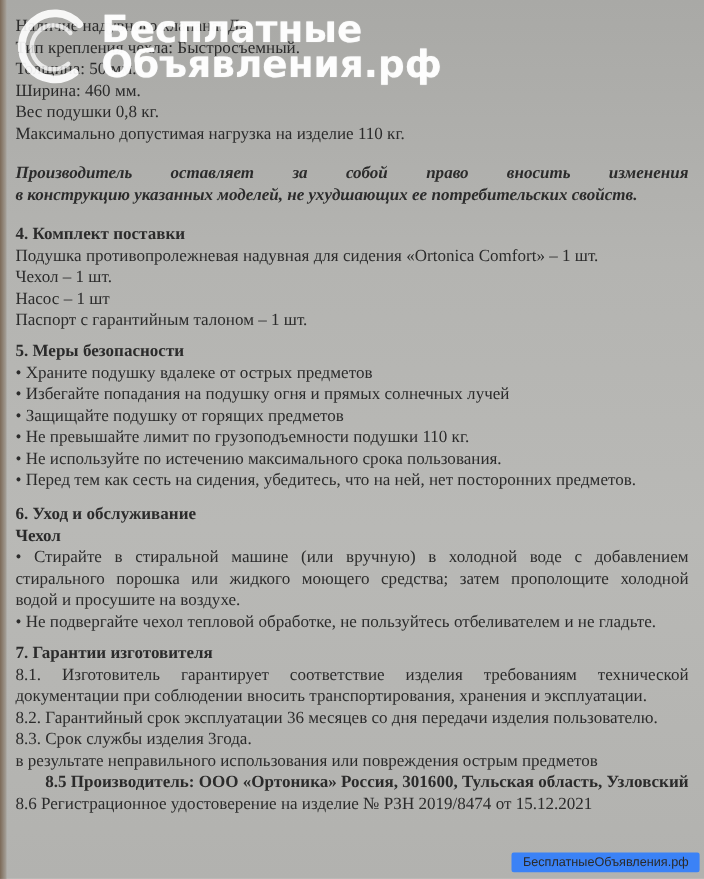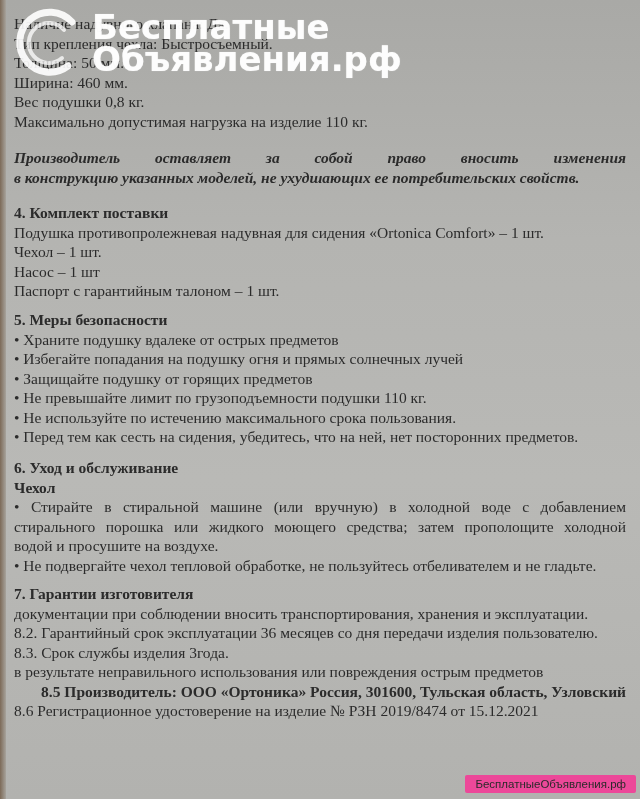--- a/index.html
+++ b/index.html
@@ -25,21 +25,21 @@
     position: absolute; left: 10px; top: 4px; display: flex; align-items: center;
     pointer-events: none;
   }
   .wm-logo { width: 78px; height: 78px; position: relative; }
   .wm-text {
     font-family: "DejaVu Sans", "Liberation Sans", sans-serif;
     color: rgba(255,255,255,0.92); font-size: 34px; line-height: 32px; font-weight: 600;
     margin-left: 4px; text-shadow: 0 0 1px rgba(255,255,255,0.6);
   }
   .wm-badge {
-    position: absolute; right: 4px; bottom: 6px; background: #ec4899;
+    position: absolute; right: 4px; bottom: 6px; background: #3b82f6;
     font-family: "Liberation Sans", sans-serif; font-size: 11.5px; color: #2a2a2a;
     padding: 3px 10px; border-radius: 2px;
   }
 </style>
 </head>
 <body>
 
 <div class="left-edge"></div>
 
 <div class="doc">
@@ -80,20 +80,21 @@
     <div class="heading">6. Уход и обслуживание</div>
     <div class="heading">Чехол</div>
     <div class="justify">• Стирайте в стиральной машине (или вручную) в холодной воде с добавлением</div>
     <div class="justify">стирального порошка или жидкого моющего средства; затем прополощите холодной</div>
     <div class="line">водой и просушите на воздухе.</div>
     <div class="line">• Не подвергайте чехол тепловой обработке, не пользуйтесь отбеливателем и не гладьте.</div>
   </div>
 
   <div class="block" style="top:584px;">
     <div class="heading">7. Гарантии изготовителя</div>
+    <div class="justify">8.1.  Изготовитель  гарантирует  соответствие  изделия  требованиям  технической</div>
     <div class="line">документации при соблюдении вносить транспортирования, хранения и эксплуатации.</div>
     <div class="line">8.2. Гарантийный срок эксплуатации 36 месяцев со дня передачи изделия пользователю.</div>
     <div class="line">8.3. Срок службы изделия 3года.</div>
     <div class="line">в результате неправильного использования или повреждения острым предметов</div>
     <div class="line bold">8.5 Производитель: ООО «Ортоника» Россия, 301600, Тульская область, Узловский</div>
     <div class="line">8.6 Регистрационное удостоверение на изделие № РЗН 2019/8474 от 15.12.2021</div>
   </div>
 </div>
 
 <div class="wm">

